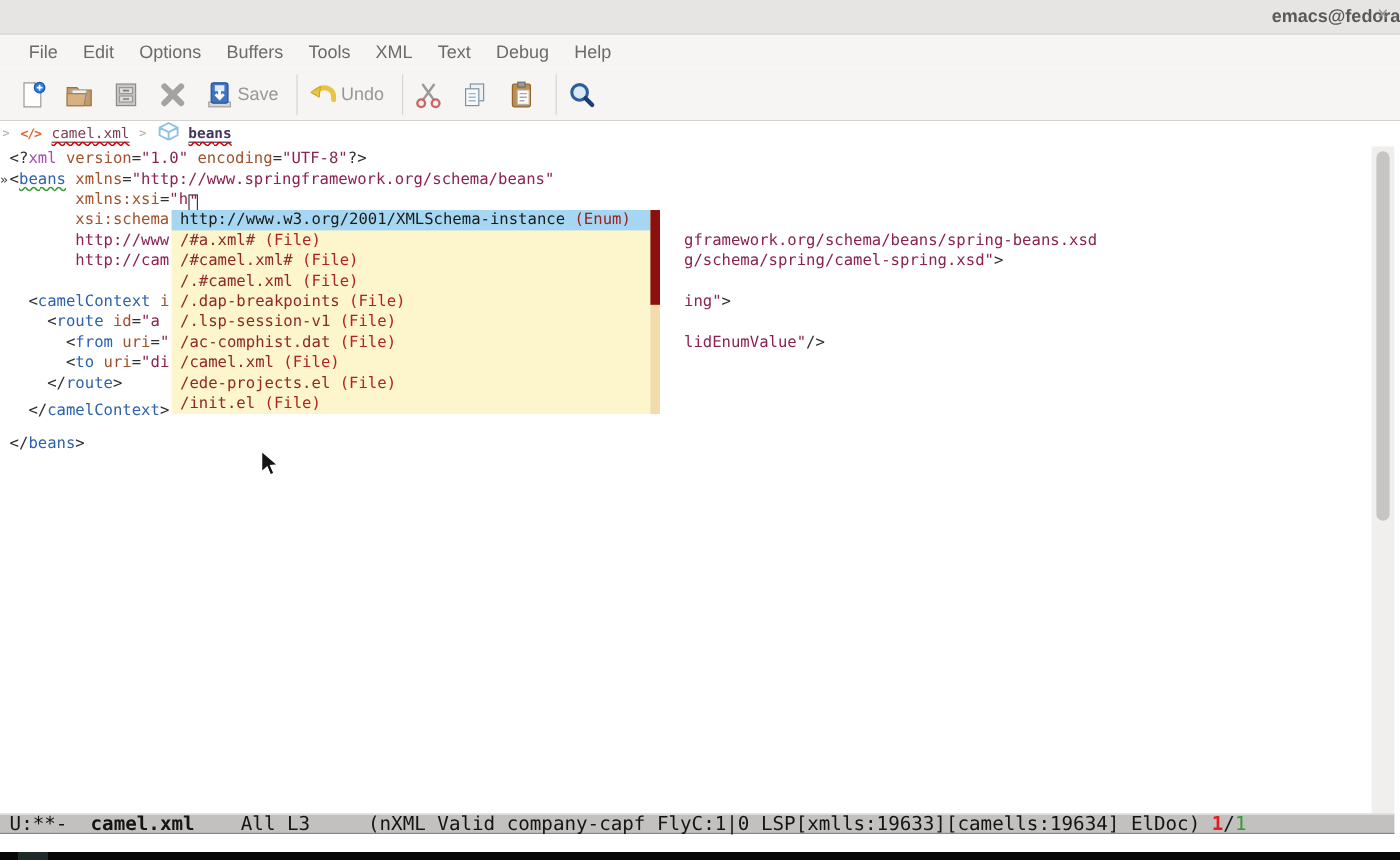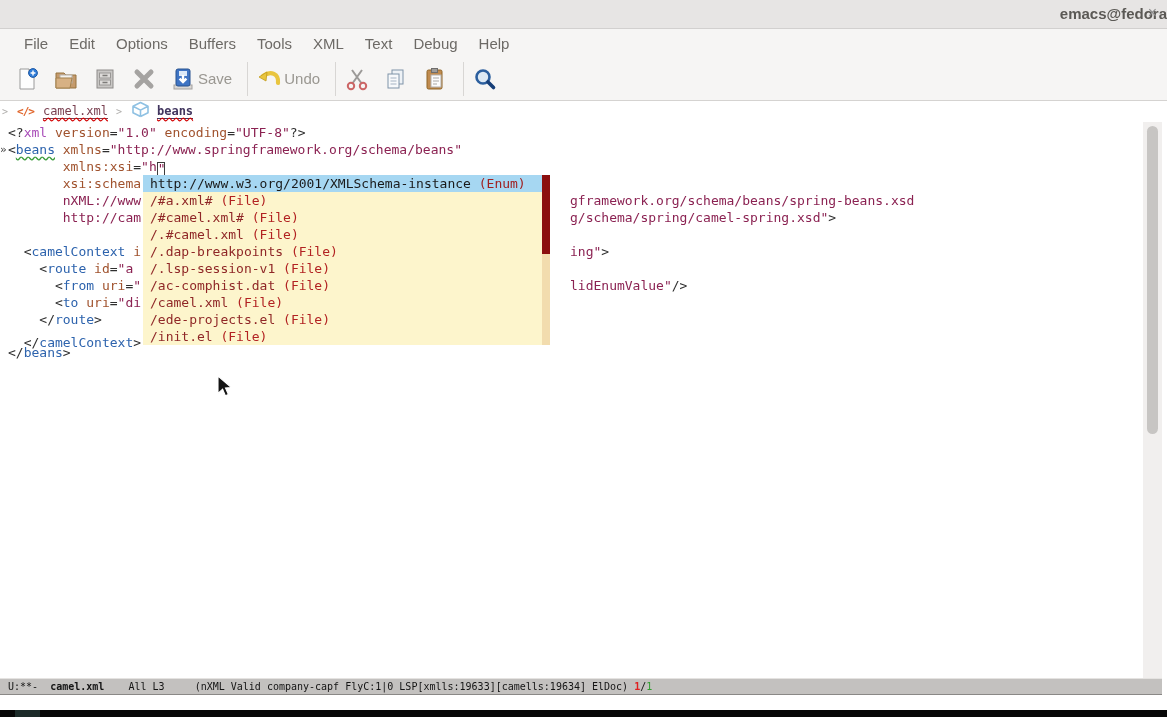--- a/index.html
+++ b/index.html
@@ -61,21 +61,21 @@
   .pp-row.selected .pp-ann{color:#a02020;}
   #pp-scroll{position:absolute;right:0;top:0;width:8px;height:170px;background:#f2dcae;}
   #pp-thumb{position:absolute;left:0;top:0;width:8px;height:79px;background:#8b0f0f;}
   
   #scrollbar{position:absolute;left:1143px;top:122px;width:19px;height:556px;background:#f1efee;}
   #scroll-thumb{position:absolute;left:4px;top:4px;width:11px;height:308px;background:#c7c5c3;
                 border-radius:6px;}
   
   #modeline{position:absolute;left:0;top:678px;width:1162px;height:17px;background:#c3c1bf;
             border-top:1px solid #e5e3e1;border-bottom:1px solid #8a8886;box-sizing:border-box;
-            font-family:"DejaVu Sans Mono", monospace;font-size:10px;line-height:15px;color:#141414;
+            font-family:"DejaVu Sans Mono", monospace;font-size:16px;line-height:15px;color:#141414;
             white-space:pre;padding-left:8px;}
   .ml-bold{font-weight:bold;}
   .ml-red{color:#e02020;font-weight:bold;}
   .ml-green{color:#2e9e2e;}
   
   #minibuffer{position:absolute;left:0;top:696px;width:1167px;height:14px;background:#ffffff;}
   #bottomstrip{position:absolute;left:0;top:710px;width:1167px;height:7px;background:#070707;}
   #bottomhint{position:absolute;left:15px;top:0;width:25px;height:7px;background:#1c2b29;}
   
   #mouse{position:absolute;left:214px;top:373px;}
@@ -189,30 +189,30 @@
           <path d="M9.5 1.5L17 5.3 9.5 9.1 2 5.3zM2 5.3v6.4l7.5 3.8M17 5.3v6.4l-7.5 3.8M9.5 9.1v6.4" fill="none" stroke="#8fc1e3" stroke-width="1.6" stroke-linejoin="round"></path>
         </svg></span>
     <span id="bc-node" class="bc-name">beans</span>
   </div>
 
   <div id="codearea">
       <div class="code-line" style="top: 2px;"><span class="c-pn">&lt;?</span><span class="c-pi">xml</span><span class="c-attr"> version</span><span class="c-pn">=</span><span class="c-str">"1.0"</span><span class="c-attr"> encoding</span><span class="c-pn">=</span><span class="c-str">"UTF-8"</span><span class="c-pn">?&gt;</span></div>
       <div class="code-line" style="top: 19px;"><span class="fringe-mark">»</span><span class="c-pn">&lt;</span><span class="c-tag sq-green">beans</span><span class="c-attr"> xmlns</span><span class="c-pn">=</span><span class="c-str">"http://www.springframework.org/schema/beans"</span></div>
       <div class="code-line" style="top: 36px;"><span class="c-attr">       xmlns:xsi</span><span class="c-pn">=</span><span class="c-str">"h</span><span class="hollow-cursor c-str">"</span></div>
       <div class="code-line" style="top: 53px;"><span class="c-attr">       xsi:schema</span></div>
-      <div class="code-line" style="top: 70px;"><span class="c-str">       nXML://www</span><span class="code-right"><span class="c-str">gframework.org/schema/beans/spring-beans.xsd</span></span></div>
+      <div class="code-line" style="top: 70px;"><span class="c-str">       http://www</span><span class="code-right"><span class="c-str">gframework.org/schema/beans/spring-beans.xsd</span></span></div>
       <div class="code-line" style="top: 87px;"><span class="c-str">       http://cam</span><span class="code-right"><span class="c-str">g/schema/spring/camel-spring.xsd"</span><span class="c-pn">&gt;</span></span></div>
       <div class="code-line" style="top: 104px;"></div>
       <div class="code-line" style="top: 121px;"><span class="c-pn">  </span><span class="c-pn">&lt;</span><span class="c-tag">camelContext</span><span class="c-attr"> i</span><span class="code-right"><span class="c-str">ing"</span><span class="c-pn">&gt;</span></span></div>
       <div class="code-line" style="top: 138px;"><span class="c-pn">    </span><span class="c-pn">&lt;</span><span class="c-tag">route</span><span class="c-attr"> id</span><span class="c-pn">=</span><span class="c-str">"a</span></div>
       <div class="code-line" style="top: 155px;"><span class="c-pn">      </span><span class="c-pn">&lt;</span><span class="c-tag">from</span><span class="c-attr"> uri</span><span class="c-pn">=</span><span class="c-str">"</span><span class="code-right"><span class="c-str">lidEnumValue"</span><span class="c-pn">/&gt;</span></span></div>
       <div class="code-line" style="top: 172px;"><span class="c-pn">      </span><span class="c-pn">&lt;</span><span class="c-tag">to</span><span class="c-attr"> uri</span><span class="c-pn">=</span><span class="c-str">"di</span></div>
       <div class="code-line" style="top: 189px;"><span class="c-pn">    </span><span class="c-pn">&lt;/</span><span class="c-tag">route</span><span class="c-pn">&gt;</span></div>
       <div class="code-line" style="top: 212px;"><span class="c-pn">  </span><span class="c-pn">&lt;/</span><span class="c-tag">camelContext</span><span class="c-pn">&gt;</span></div>
-      <div class="code-line" style="top: 222px;"><span class="c-pn">&lt;/</span><span class="c-tag">beans</span><span class="c-pn">&gt;</span></div>
+      <div class="code-line" style="top: 239px;"><span class="c-pn">&lt;/</span><span class="c-tag">beans</span><span class="c-pn">&gt;</span></div>
     </div>
 
   <div id="popup">
     <div id="pp-rows">
         <div class="pp-row selected"><span>http://www.w3.org/2001/XMLSchema-instance </span><span class="pp-ann">(Enum)</span></div>
         <div class="pp-row"><span>/#a.xml# </span><span class="pp-ann">(File)</span></div>
         <div class="pp-row"><span>/#camel.xml# </span><span class="pp-ann">(File)</span></div>
         <div class="pp-row"><span>/.#camel.xml </span><span class="pp-ann">(File)</span></div>
         <div class="pp-row"><span>/.dap-breakpoints </span><span class="pp-ann">(File)</span></div>
         <div class="pp-row"><span>/.lsp-session-v1 </span><span class="pp-ann">(File)</span></div>

